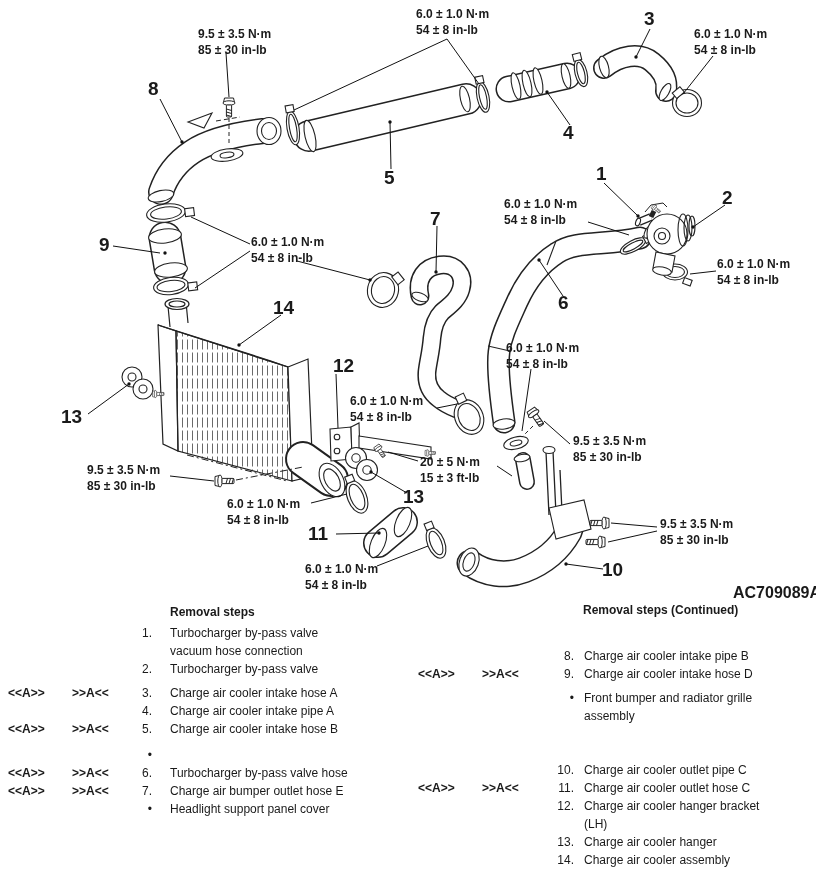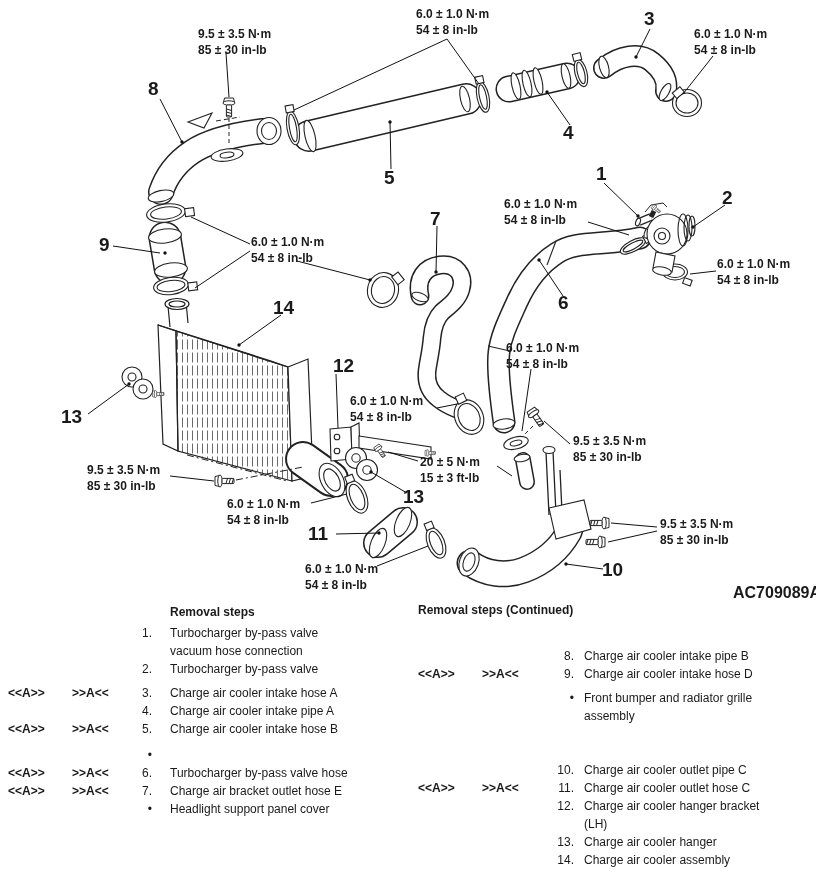--- a/index.html
+++ b/index.html
@@ -413,32 +413,32 @@
   <div class="srow">
         <span class="mk">&lt;&lt;A&gt;&gt;</span>
         <span class="mk">&gt;&gt;A&lt;&lt;</span>
         <span class="no">6.</span>
         <span class="tx"><span>Turbocharger by-pass valve hose</span><span class="tx2"></span></span>
       </div>
   <div class="srow">
         <span class="mk">&lt;&lt;A&gt;&gt;</span>
         <span class="mk">&gt;&gt;A&lt;&lt;</span>
         <span class="no">7.</span>
-        <span class="tx"><span>Charge air bracket outlet hose E</span><span class="tx2"></span></span>
+        <span class="tx"><span>Charge air bumper outlet hose E</span><span class="tx2"></span></span>
       </div>
   <div class="srow">
         <span class="mk"></span>
         <span class="mk"></span>
         <span class="no">•</span>
         <span class="tx"><span>Headlight support panel cover</span><span class="tx2"></span></span>
       </div>
 </div>
 
 <div class="list r" style="left:418px;top:601px;width:398px">
-  <div class="ltitle" style="">Removal steps (Continued)</div>
+  <div class="ltitle" style="margin-left:165px">Removal steps (Continued)</div>
   <div class="srow mt28">
         <span class="mk"></span>
         <span class="mk"></span>
         <span class="no">8.</span>
         <span class="tx"><span>Charge air cooler intake pipe B</span><span class="tx2"></span></span>
       </div>
   <div class="srow">
         <span class="mk">&lt;&lt;A&gt;&gt;</span>
         <span class="mk">&gt;&gt;A&lt;&lt;</span>
         <span class="no">9.</span>

